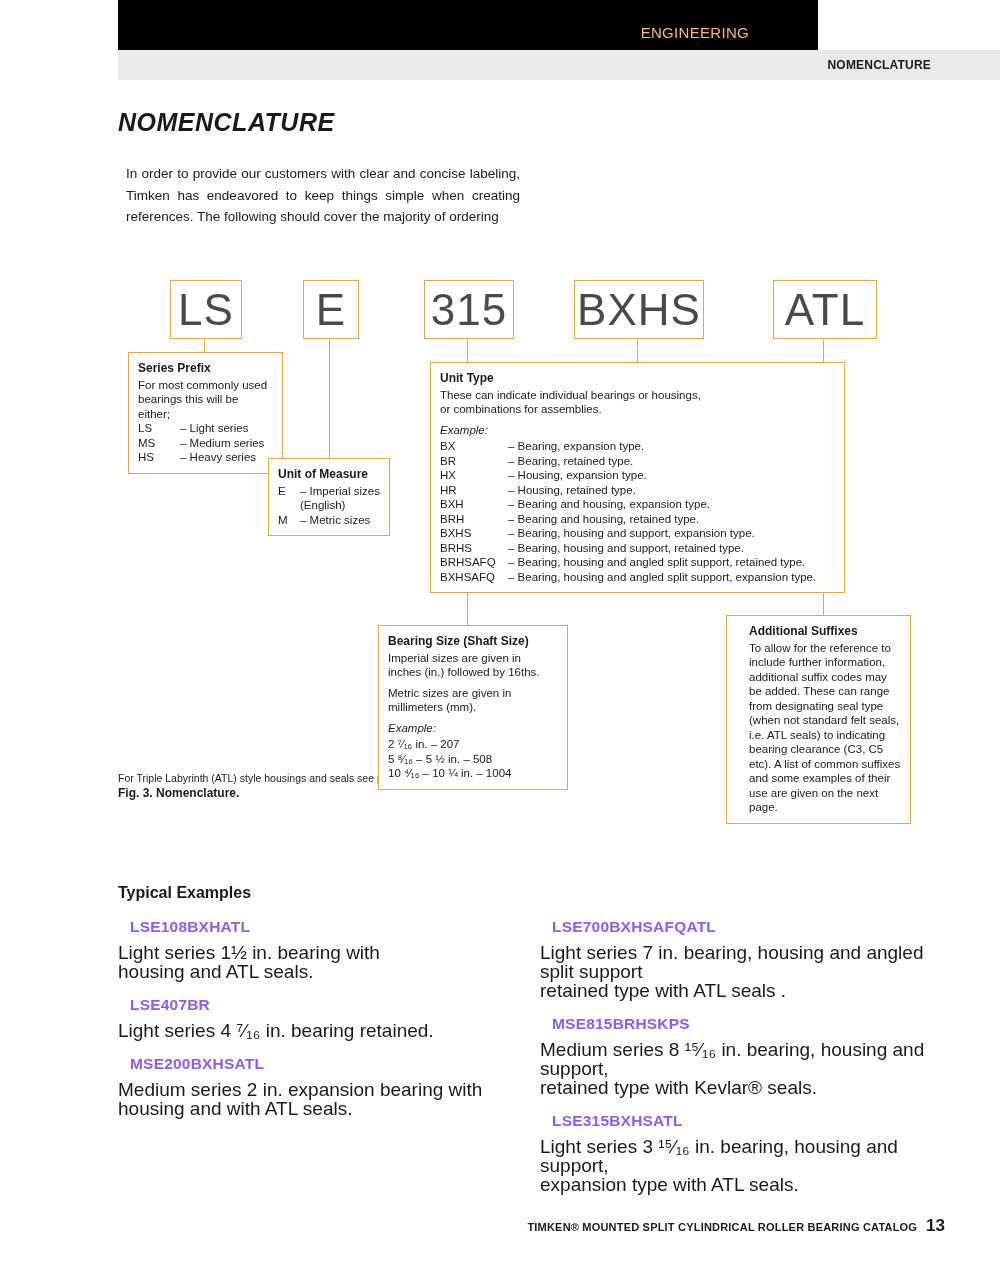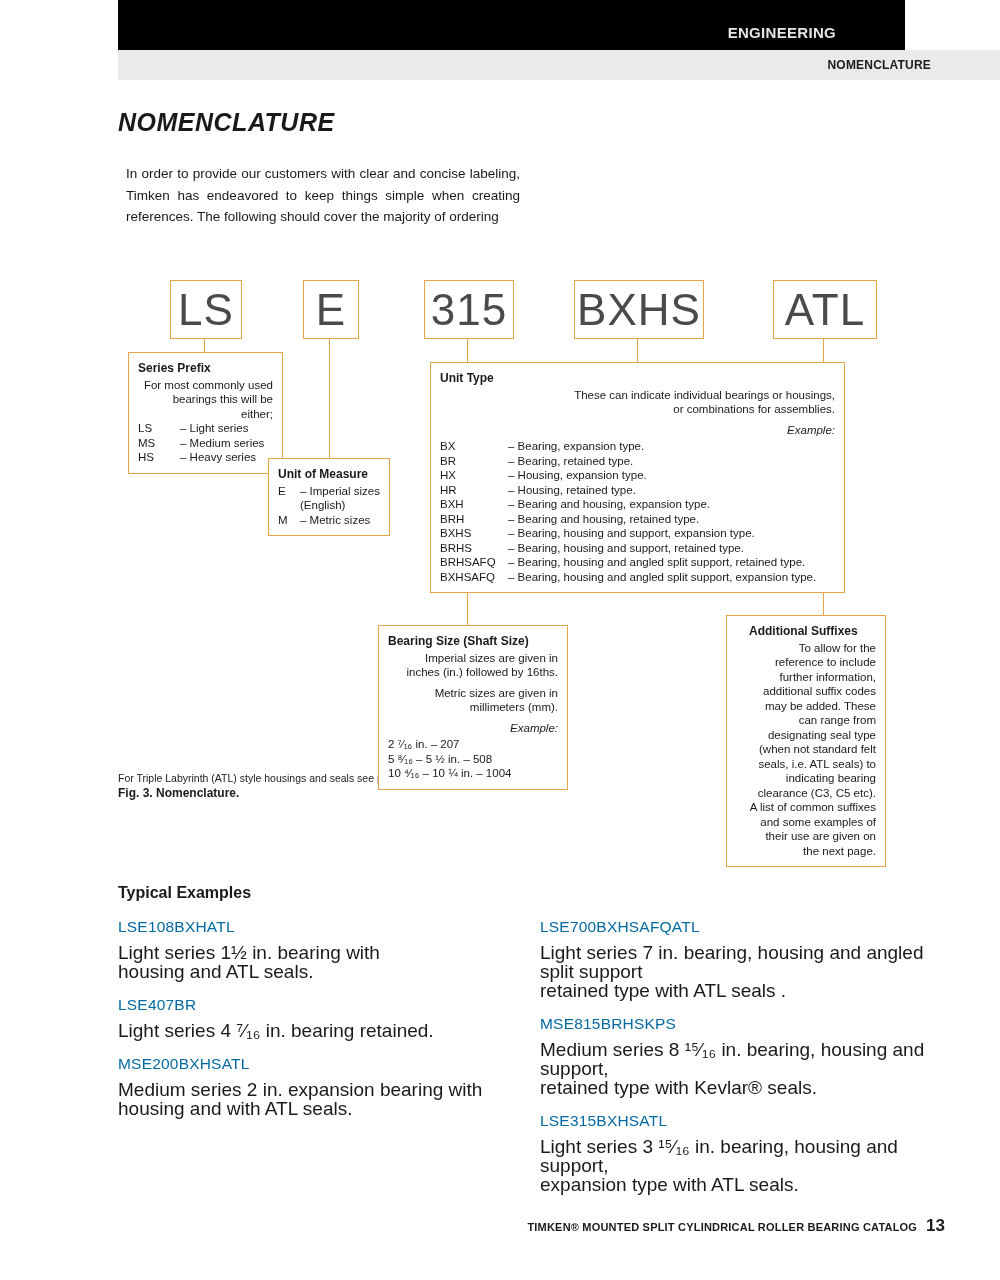--- a/index.html
+++ b/index.html
@@ -3,23 +3,23 @@
 <meta charset="utf-8">
 <style>
   :root{ --accent:#e7a545; --ink:#1a1a1a; }
   html,body{ margin:0; padding:0; background:#ffffff; }
   .page{
     position:relative; width:1000px; height:1280px; background:#fff;
     font-family:"Liberation Sans","DejaVu Sans",sans-serif; color:var(--ink);
     overflow:hidden;
   }
   .topbar{
-    position:absolute; left:118px; top:0; width:787px; height:50px; background:#000;
-    color:#e5e5e5; display:flex; align-items:flex-end; justify-content:flex-end;
-    padding:0 69px 9px 0; box-sizing:border-box; font-weight:bold; font-size:15px; letter-spacing:.3px;
+    position:absolute; left:118px; top:0; width:700px; height:50px; background:#000;
+    color:#fdba74; display:flex; align-items:flex-end; justify-content:flex-end;
+    padding:0 69px 9px 0; box-sizing:border-box; font-weight:normal; font-size:15px; letter-spacing:.3px;
   }
   .substrip{
     position:absolute; left:118px; top:50px; width:882px; height:30px; background:#e9eaea;
     display:flex; align-items:center; justify-content:flex-end; padding-right:69px;
     box-sizing:border-box; font-weight:bold; font-size:12px; letter-spacing:.2px;
   }
   .page-title{ position:absolute; left:118px; top:108px; margin:0; font-size:25px; font-style:italic; font-weight:bold; letter-spacing:.5px; }
   .intro-left{ position:absolute; left:118px; top:155px; width:394px; margin:8px; font-size:13.5px; line-height:21.5px; text-align:justify; }
   .intro-right{ position:absolute; left:542px; top:155px; width:392px; margin:0; font-size:13.5px; line-height:21.5px; }
 
@@ -40,43 +40,43 @@
   .l-e{ left:329px; top:337px; height:122px; }
   .l-315{ left:467px; top:337px; height:289px; }
   .l-bxhs{ left:637px; top:337px; height:26px; }
   .l-atl{ left:823px; top:337px; height:279px; }
 
   .callout{
     position:absolute; background:#fff; border:1px solid var(--accent); box-sizing:border-box;
     padding:8px 9px; font-size:11.5px; line-height:14.5px; z-index:2;
   }
   .callout h3{ margin:0 0 2px 0; font-size:12px; }
-  .callout p{ margin:0; white-space:pre-line;text-align:right; }
+  .callout p{ margin:0; white-space:pre-line; }
   .crow{ display:flex; }
   .crow .ccode{ flex:0 0 42px; }
   .box-uom .crow .ccode{ flex:0 0 22px; }
   .box-utype .crow .ccode{ flex:0 0 68px; }
   .ex-label{ font-style:italic; margin:6px 0 2px 0 !important; }
   .gap-top{ margin-top:6px !important; }
 
   .box-series{ left:128px; top:352px; width:155px; min-height:96px; }
   .box-uom{ left:268px; top:458px; width:122px; min-height:72px; }
   .box-utype{ left:430px; top:362px; width:415px; min-height:226px; }
   .box-bsize{ left:378px; top:625px; width:190px; min-height:155px; }
-  .box-suffix{ left:726px; top:615px; width:160px; min-height:183px;padding-left:22px; }
+  .box-suffix{ left:726px; top:615px; width:185px; min-height:183px;padding-left:22px; }
 
   .figcap{ position:absolute; left:118px; top:786px; margin:0; font-size:12px; font-weight:bold; }
   .fignote{ position:absolute; left:118px; top:772px; margin:0; font-size:10.5px; }
 
   .examples-title{ position:absolute; left:118px; top:884px; margin:0; font-size:16px; font-weight:bold; }
   .ex-col{ position:absolute; top:918px; width:404px; }
   .ex-col.left{ left:118px; }
   .ex-col.right{ left:540px; }
   .ex-item{ margin-bottom:15px; }
-  .ex-code{ margin:0 0 7px 0; font-size:15.5px; font-weight:normal; color:#0369a1; letter-spacing:.2px; }
+  .ex-code{ margin:0 0 7px 12px; font-size:15.5px; font-weight:bold; color:#8b5cf6; letter-spacing:.2px; }
   .ex-desc{ margin:0 0 4px 0; font-size:19px; line-height:19px; white-space:pre-line; }
 
   .footer{ position:absolute; left:118px; top:1216px; width:827px; text-align:right; font-weight:bold; }
   .footer .cat{ font-size:11px; letter-spacing:.2px; }
   .footer .pageno{ font-size:17px; margin-left:9px;margin-top:40px; }
 </style>
 </head>
 <body>
 
 <div class="page">

